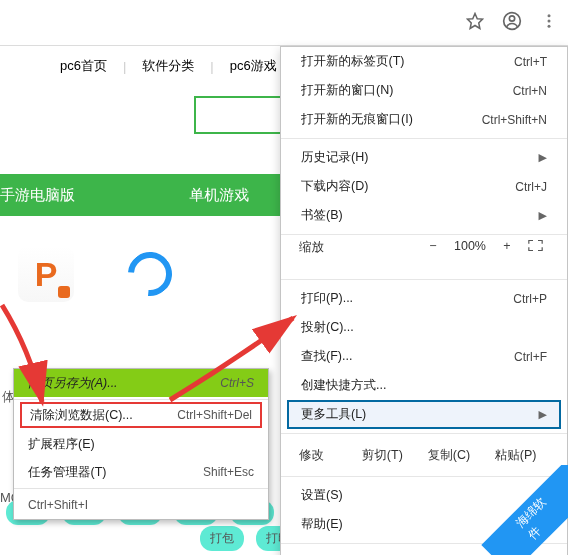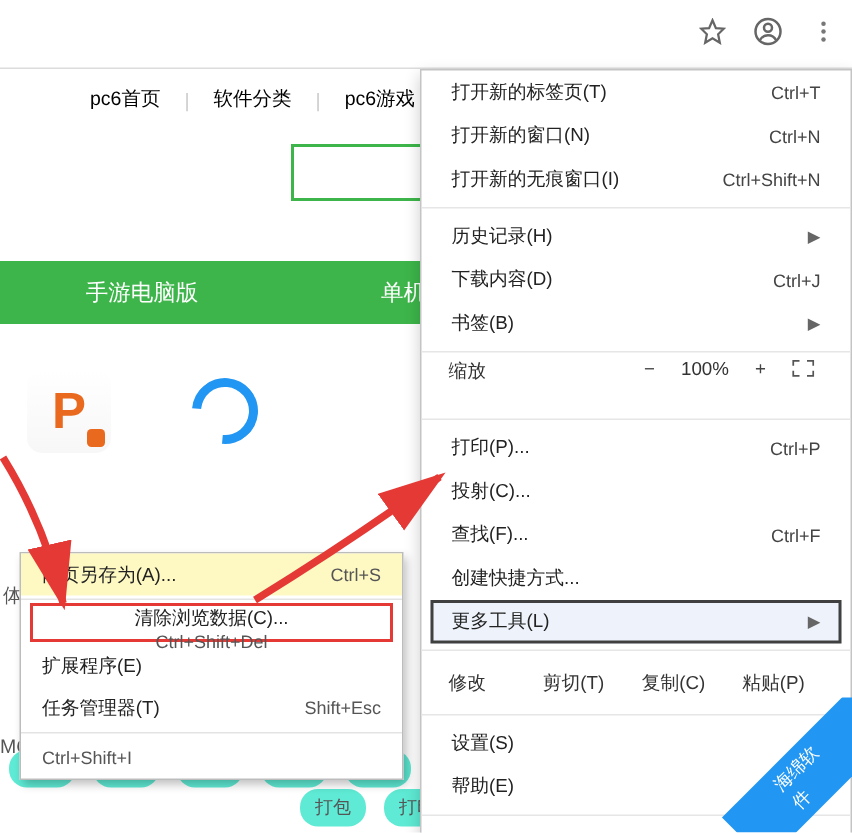--- a/index.html
+++ b/index.html
@@ -15,54 +15,54 @@
   .nav .sep { color: #ccc; }
 
   
   .searchrow { padding: 18px 0 6px 0; text-align: center; }
   .searchbox { display: inline-block; border: 2px solid #3db54a; width: 180px; height: 38px; }
   .helpers { text-align: right; color: #999; font-size: 12px; padding: 4px 0 10px 0; }
   .helpers span { margin: 0 10px; }
 
   
   .greenbar { background: #3db54a; height: 42px; display: flex; align-items: center; color: #fff; font-size: 15px; }
-  .greenbar div { flex: 1; text-align: center; }
+  .greenbar div { flex: 1; text-align: left; }
 
   
   .apps { display: flex; gap: 48px; padding: 30px 0 0 18px; }
   .app { display: flex; flex-direction: column; align-items: center; gap: 6px; }
   .appicon { width: 56px; height: 56px; border-radius: 10px; display: flex; align-items: center; justify-content: center; }
   .p-icon { background: linear-gradient(#fff, #f7f7f7); color: #e96a1f; font-size: 34px; font-weight: bold; position: relative; }
   .p-icon::after { content: ""; position: absolute; width: 12px; height: 12px; background: #e96a1f; border-radius: 3px; right: 4px; bottom: 4px; }
   .c-icon { background: #fff; position: relative; }
   .c-ring { width: 44px; height: 44px; border-radius: 50%; border: 6px solid #2196f3; border-left-color: transparent; transform: rotate(-40deg); }
 
   
   .submenu { position: absolute; top: 368px; left: 13px; width: 256px; background: #fff; border: 1px solid #bcbcbc; box-shadow: 2px 3px 6px rgba(0,0,0,.25); z-index: 5; }
   .submenu .row { display: flex; justify-content: space-between; align-items: center; height: 28px; padding: 0 14px; font-size: 12.5px; color: #222; }
-  .submenu .row:hover, .submenu .row:first-child { background: #fef9c3; }
+  .submenu .row:hover, .submenu .row:first-child { background: #84cc16; font-style: italic; }
   .submenu .divider { height: 1px; background: #e3e3e3; margin: 2px 0; }
   .submenu .short { color: #555; font-size: 12px; }
-  .redbox-sub { border: 2px solid #e53935; margin: 2px 6px; height: 26px !important; padding: 0 8px !important; flex-direction: column; }
+  .redbox-sub { border: 2px solid #e53935; margin: 2px 6px; height: 26px !important; padding: 0 8px !important; }
 
   
   .menu { position: absolute; top: 46px; right: 0; width: 288px; background: #fff; border: 1px solid #c4c4c4; box-shadow: 0 4px 10px rgba(0,0,0,.2); z-index: 10; }
   .menu .mrow { display: flex; justify-content: space-between; align-items: center; height: 29px; padding: 0 20px; font-size: 12.5px; color: #222; }
   .menu .mrow .short { color: #444; font-size: 12px; }
   .menu .mdiv { height: 1px; background: #e6e6e6; margin: 4px 0; }
   .menu .arrow { color: #666; font-size: 11px; }
   .zoomrow { display: flex; align-items: flex-start; height: 36px; padding: 0 18px; font-size: 12.5px; }
   .zoomrow .zlabel { flex: 1; }
   .zoomrow .zbtn { width: 28px; text-align: center; color: #444; }
   .zoomrow .zval { width: 46px; text-align: center; }
   .editrow { display: flex; align-items: center; height: 34px; padding: 0 18px; font-size: 12.5px; gap: 0; }
   .editrow .elabel { width: 50px; }
   .editrow .ebtn { flex: 1; text-align: center; }
   .menu .hl { background: #eef3fb; }
-  .menu .redbox { border: 2px solid #404040; margin: 0 6px; padding: 0 12px !important; }
+  .menu .redbox { border: 2px solid #0369a1; margin: 0 6px; padding: 0 12px !important; }
 
   
   .idm { position: absolute; top: 54px; left: 304px; width: 22px; height: 22px; border-radius: 50%; background: radial-gradient(circle at 35% 35%, #fff176, #f9a825); border: 1px solid #e0a800; }
 
   
   .pills { position: absolute; bottom: 30px; left: 6px; display: flex; gap: 12px; }
   .pill { background: #5eead4; border-radius: 12px; padding: 4px 10px; font-size: 12px; color: #555; margin-top: 41px; }
   .pills2 { position: absolute; bottom: 4px; left: 200px; display: flex; gap: 12px; }
 
   

